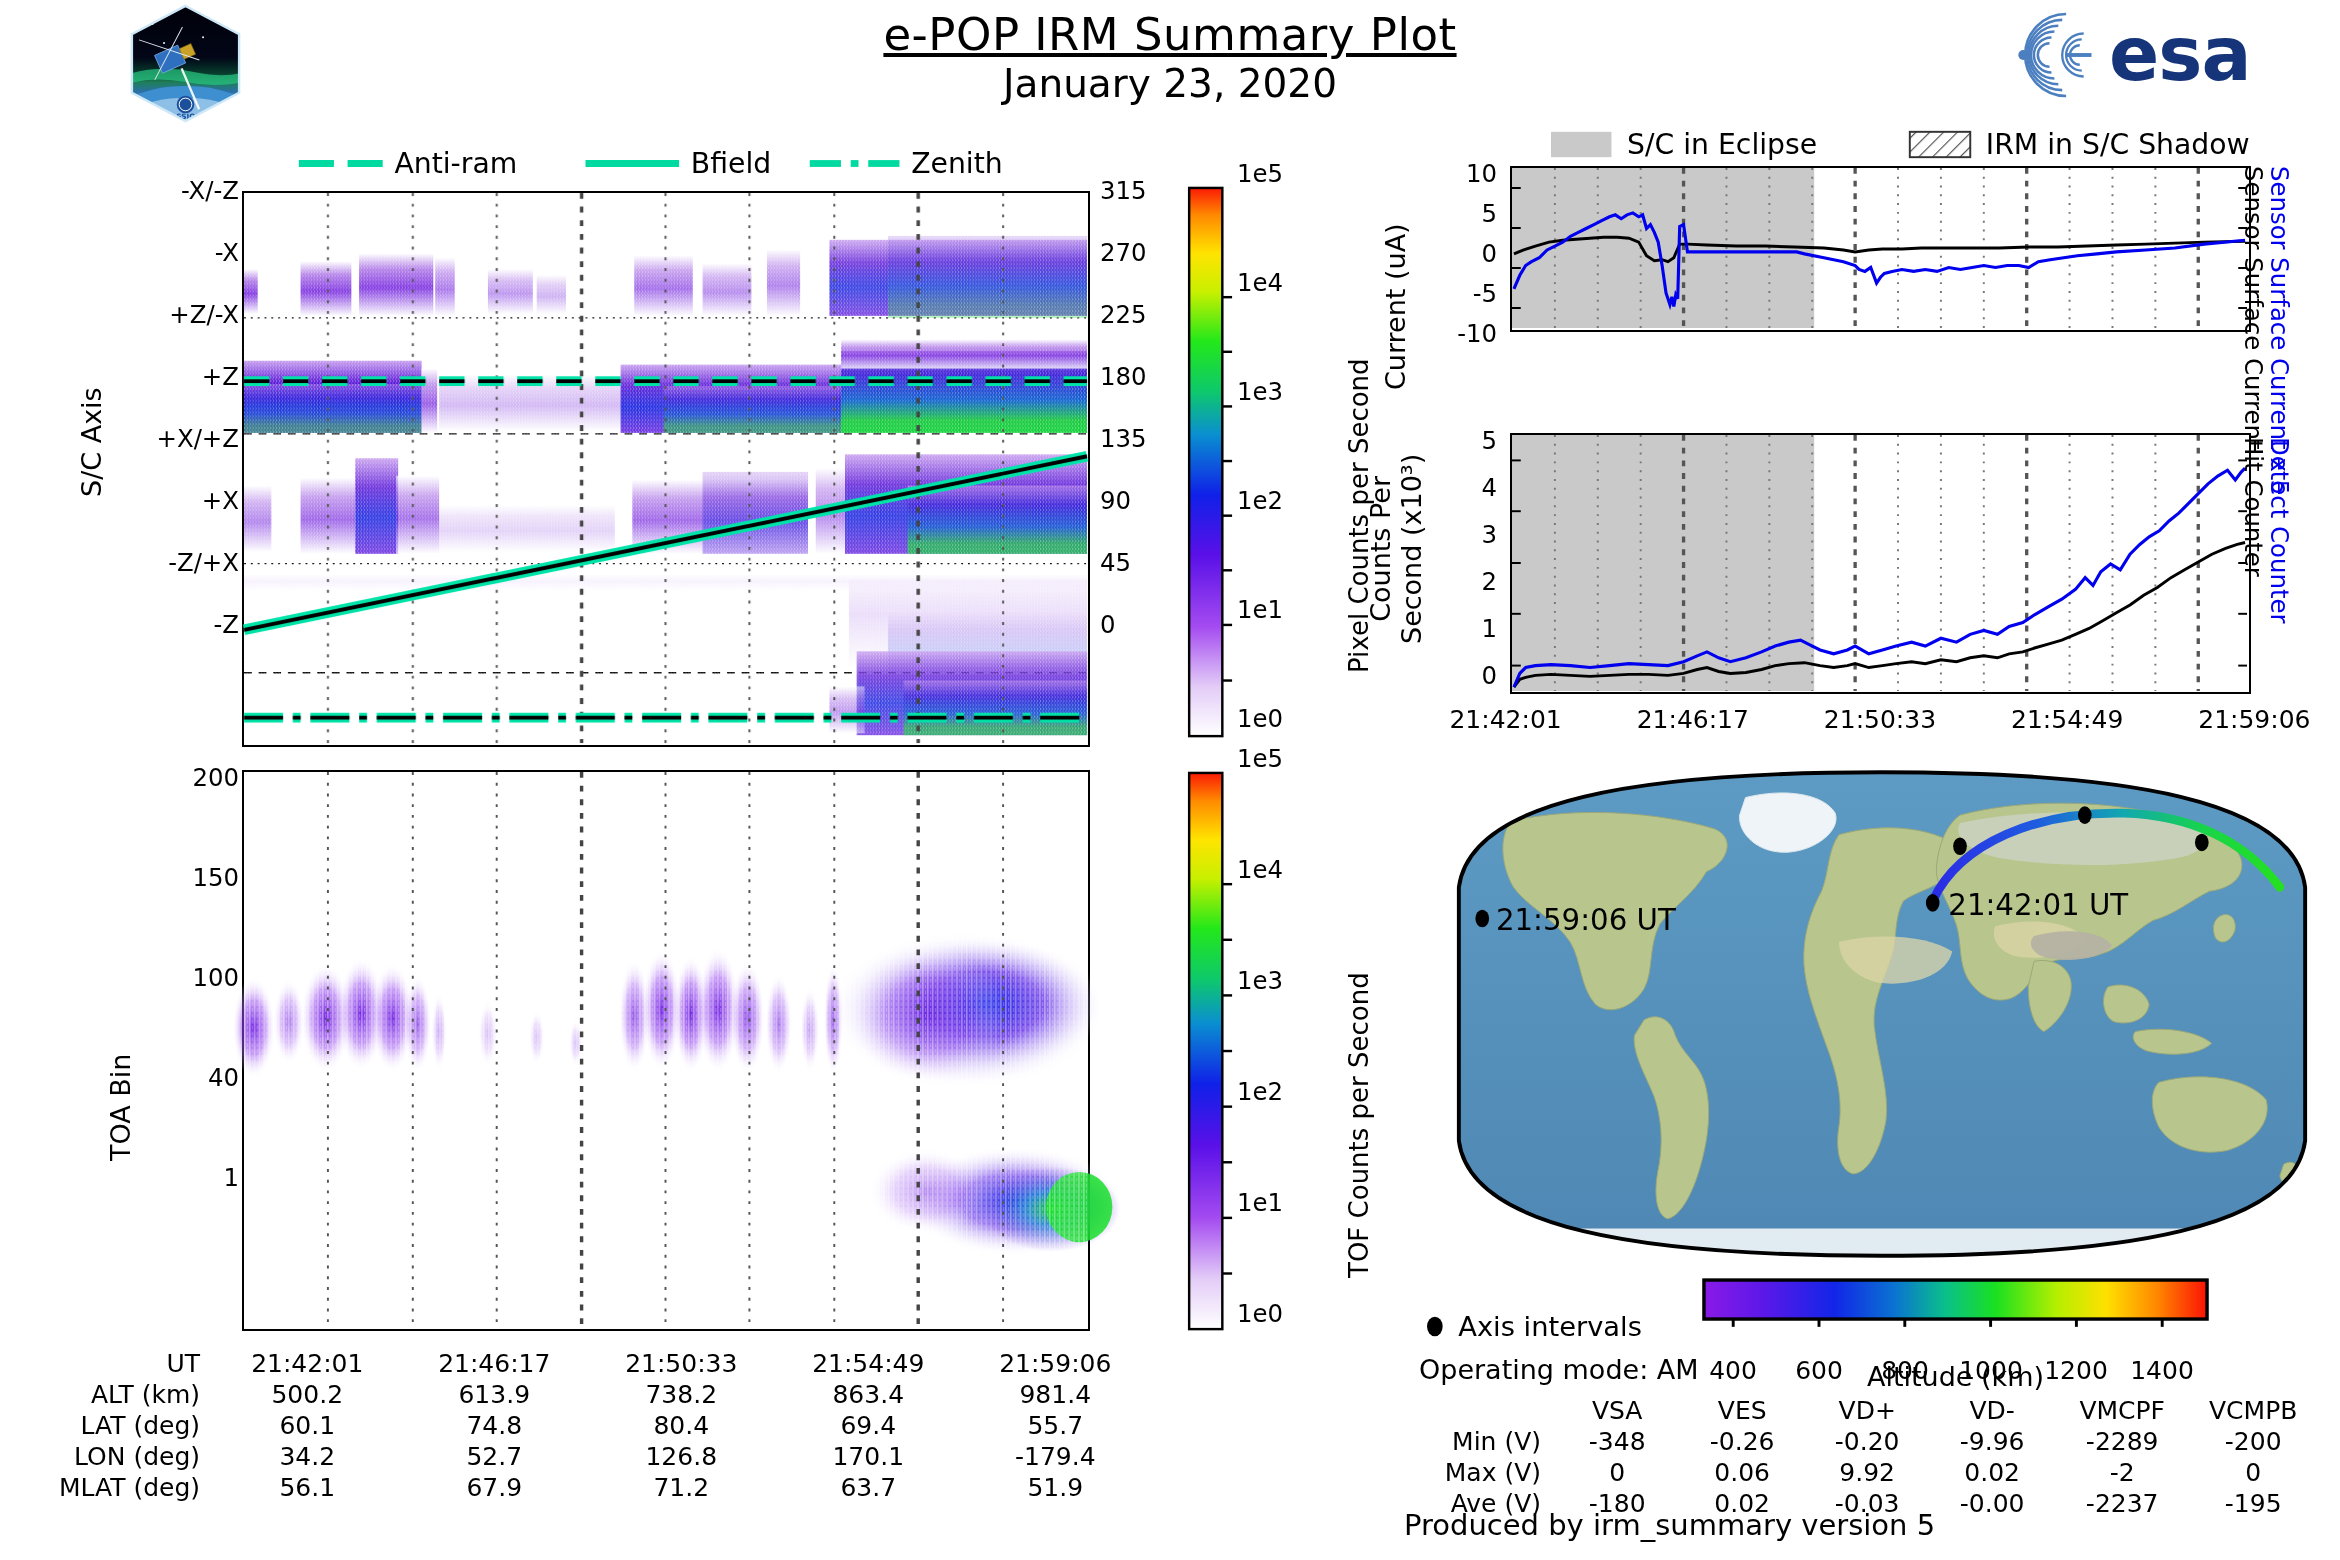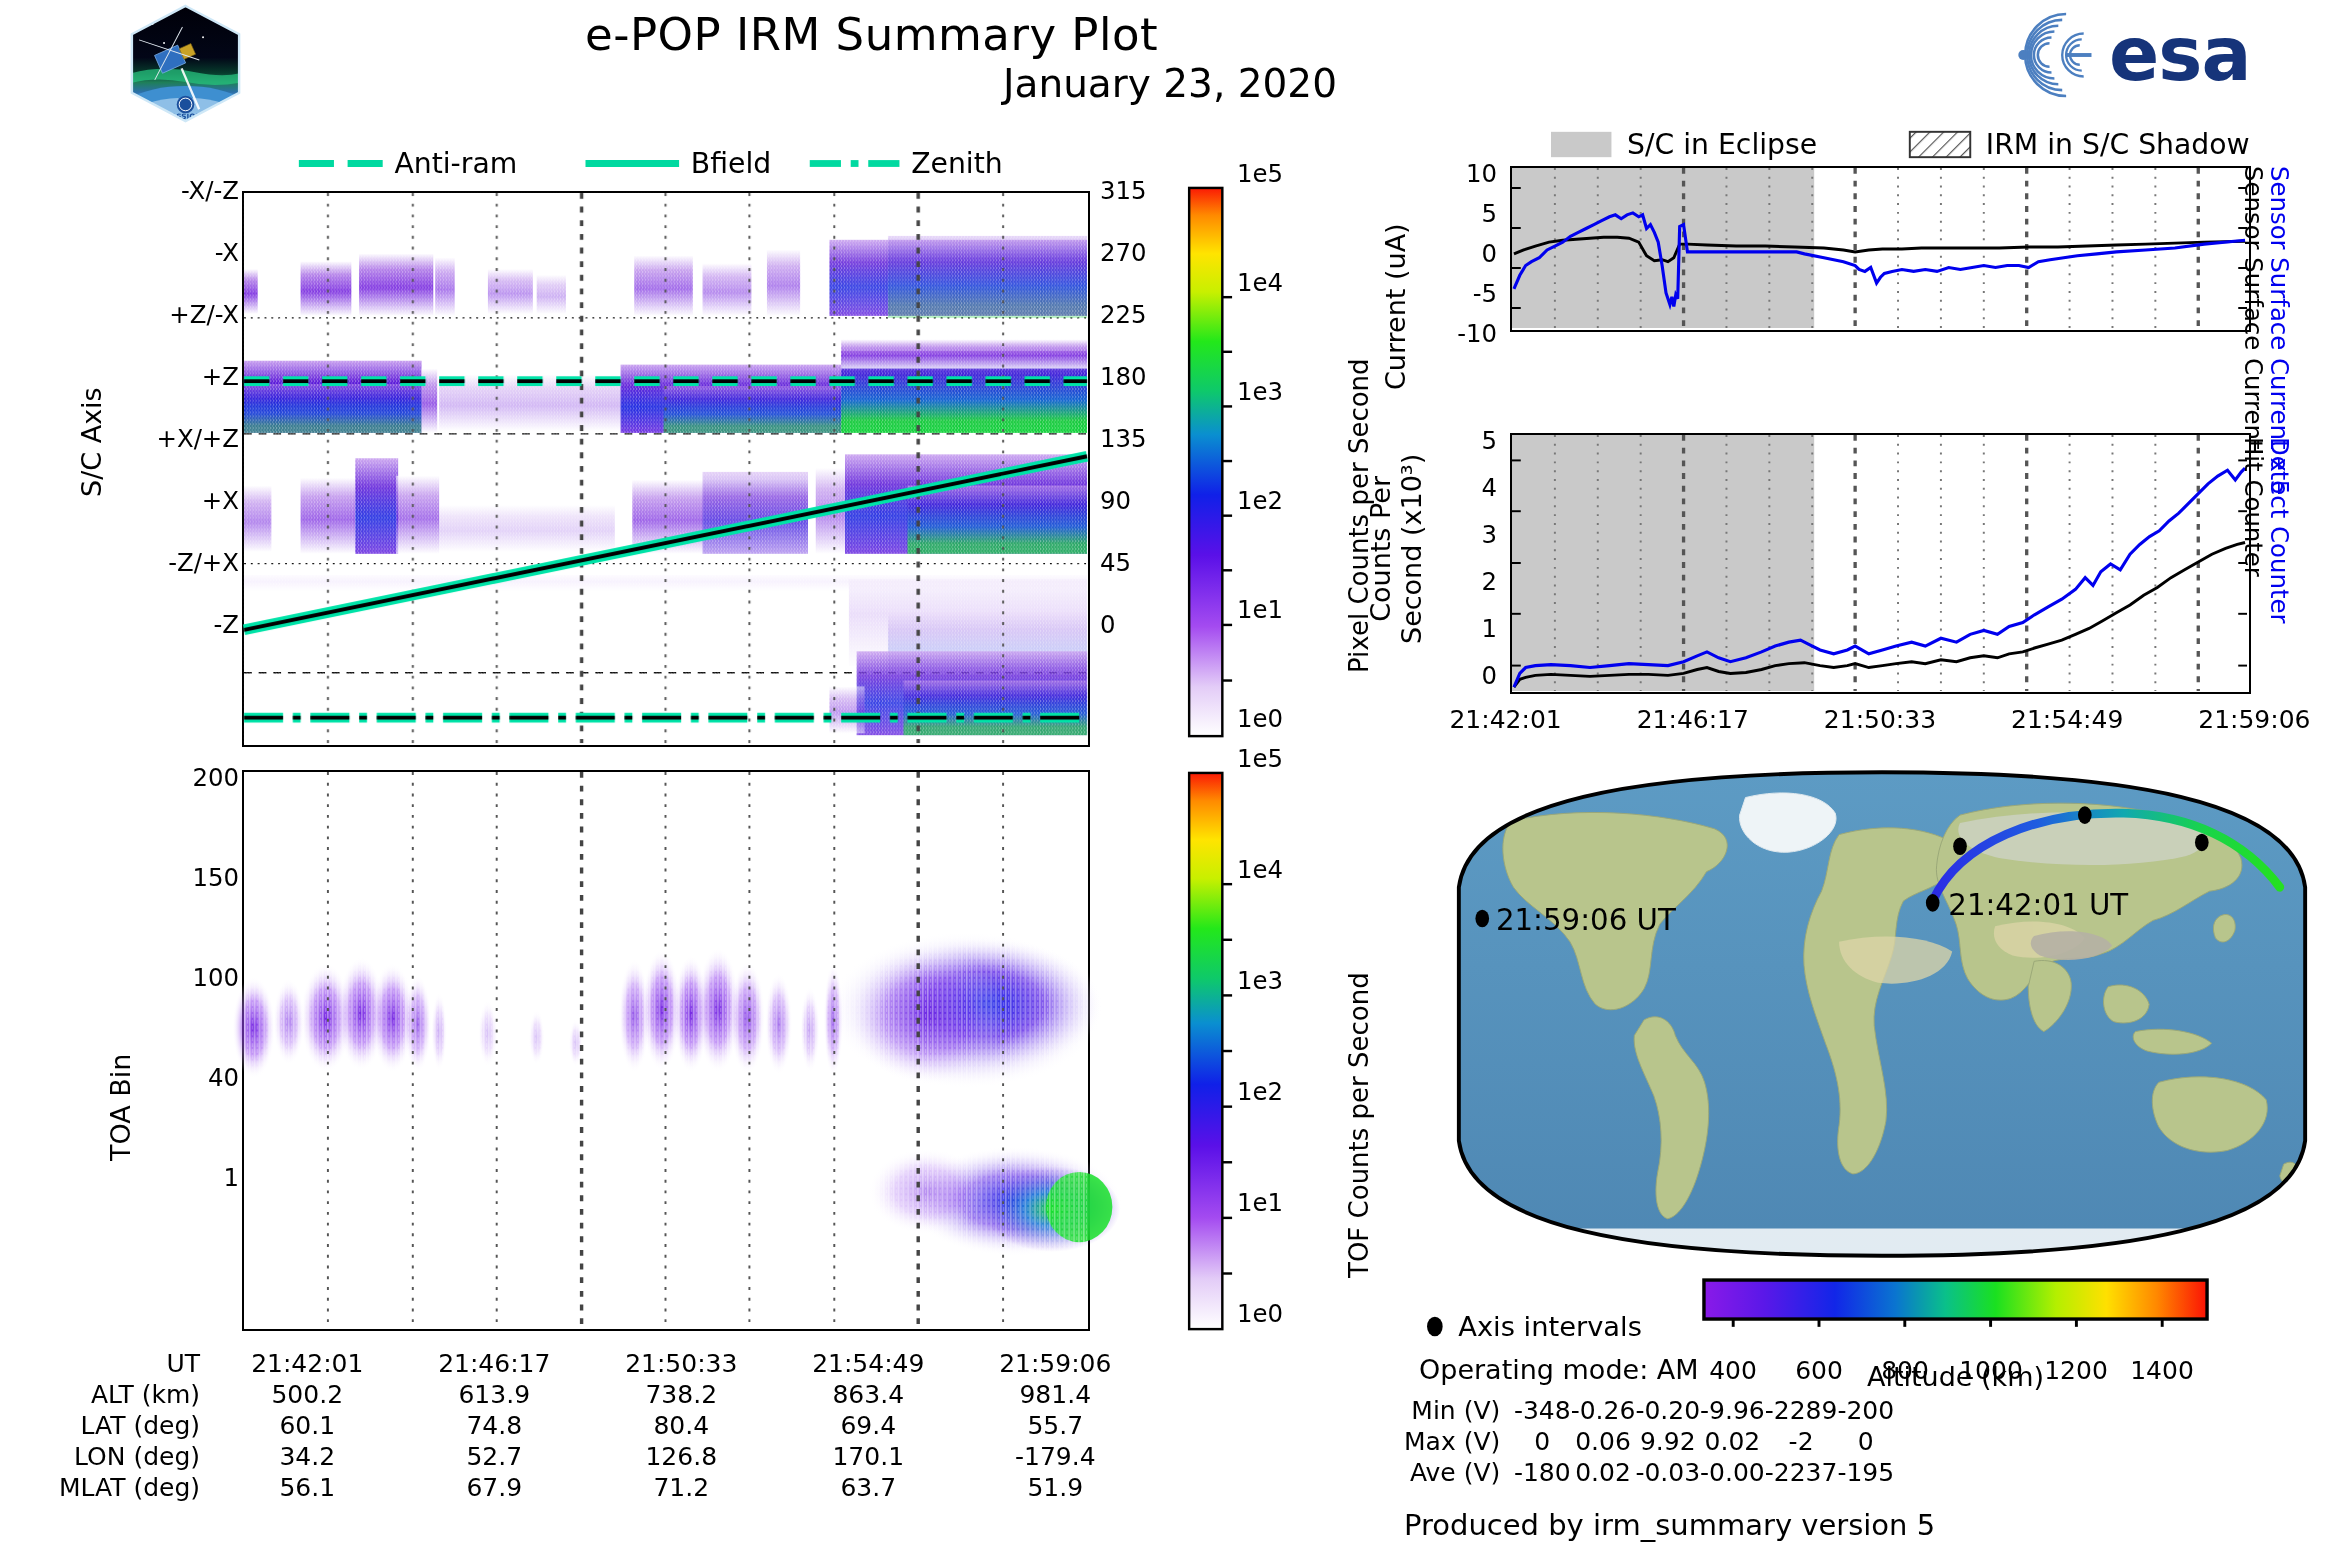--- a/index.html
+++ b/index.html
@@ -1,19 +1,19 @@
 <!DOCTYPE html>
 <html><head>
 <meta charset="utf-8">
 <style>
   html,body{margin:0;padding:0;background:#fff;}
   body{width:2341px;height:1560px;position:relative;
        font-family:"DejaVu Sans","Liberation Sans",sans-serif;color:#000;overflow:hidden;}
   .abs{position:absolute;}
-  .ttl{font-size:45px;text-align:left;letter-spacing:0.5px;}
+  .ttl{font-size:45px;text-align:center;letter-spacing:0.5px;text-decoration:underline;}
   .sub{font-size:39px;text-align:center;}
   .tick{font-size:24.4px;}
   .rot90{transform:rotate(-90deg);transform-origin:0 0;white-space:nowrap;}
   .rot90cw{transform:rotate(90deg);transform-origin:0 0;white-space:nowrap;}
   .frame{border:2.9px solid #000;box-sizing:border-box;background:#fff;}
   table.tbl{border-collapse:collapse;font-size:25px;}
   table.tbl td{padding:1px 0;white-space:nowrap;}
   .rh{text-align:right;padding-right:13.7px !important;margin-left:27px;}
   .cv{text-align:center;}
   svg{display:block;overflow:visible;}
@@ -747,20 +747,29 @@
     <span class="abs" style="left:289px;transform:translateX(-50%);">1000</span>
     <span class="abs" style="left:374px;transform:translateX(-50%);">1200</span>
     <span class="abs" style="left:460px;transform:translateX(-50%);">1400</span>
   </div>
 </div>
 <div class="abs" style="left:1702px;top:1361px;width:507px;text-align:center;font-size:27px;">Altitude (km)</div>
 
 <div class="abs" style="left:1404px;top:1395px;">
 <table class="tbl" style="font-size:25px;">
   <tbody>
+        <tr>
+    <td class="rh" style="width:137px"></td>
+    <td class="cv" style="width:125px">VSA</td>
+    <td class="cv" style="width:125px">VES</td>
+    <td class="cv" style="width:125px">VD+</td>
+    <td class="cv" style="width:125px">VD-</td>
+    <td class="cv" style="width:135px">VMCPF</td>
+    <td class="cv" style="width:127px">VCMPB</td>
+  </tr>
   <tr>
     <td class="rh">Min (V)</td>
     <td class="cv">-348</td>
     <td class="cv">-0.26</td>
     <td class="cv">-0.20</td>
     <td class="cv">-9.96</td>
     <td class="cv">-2289</td>
     <td class="cv">-200</td>
   </tr>
   <tr>

